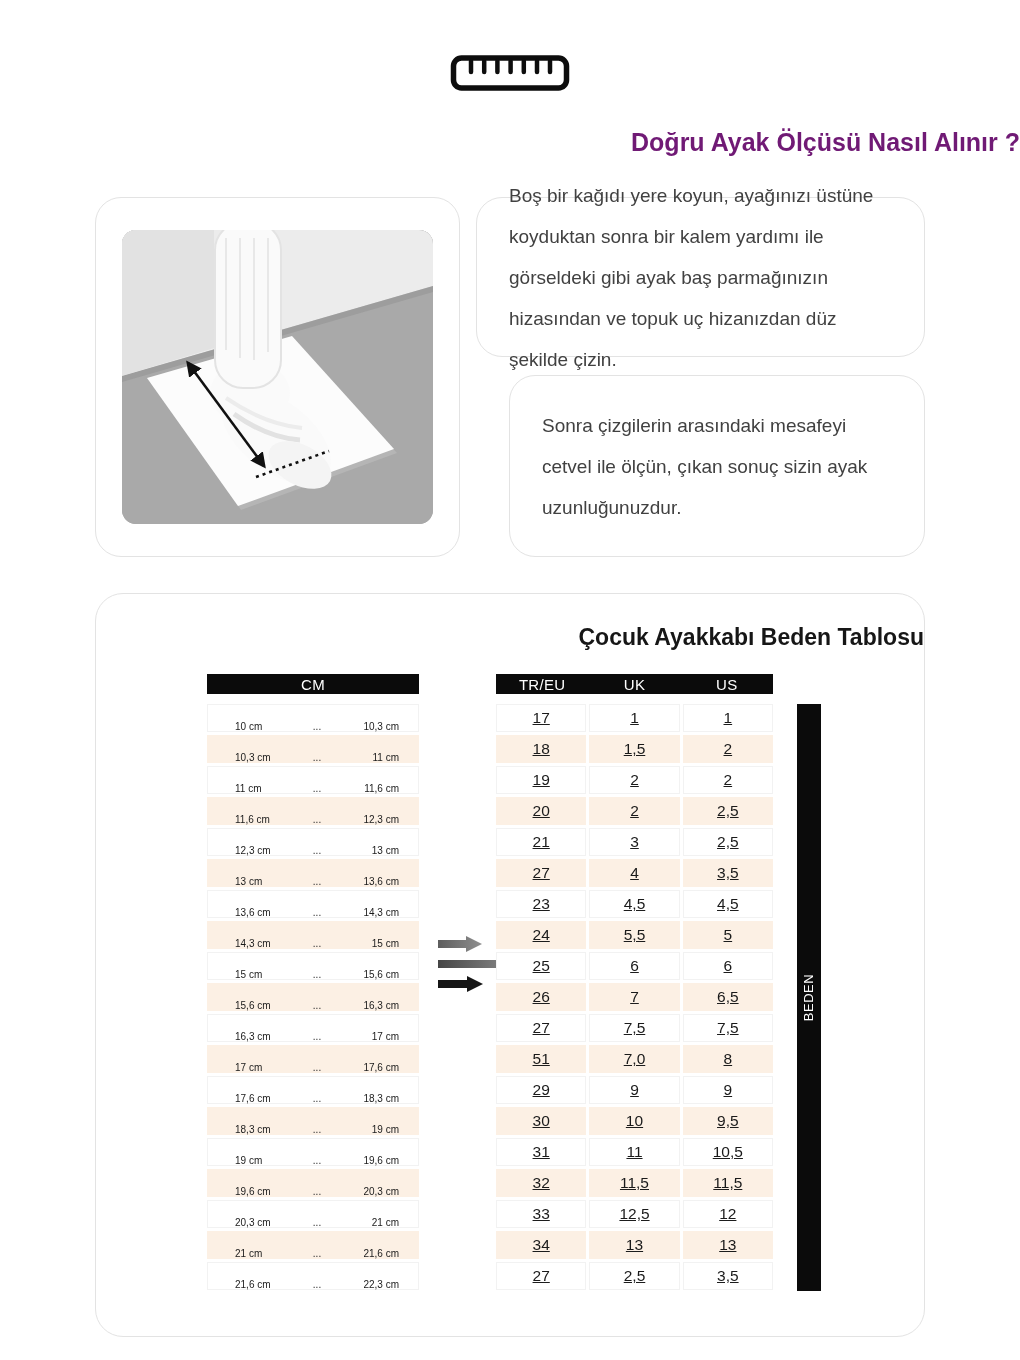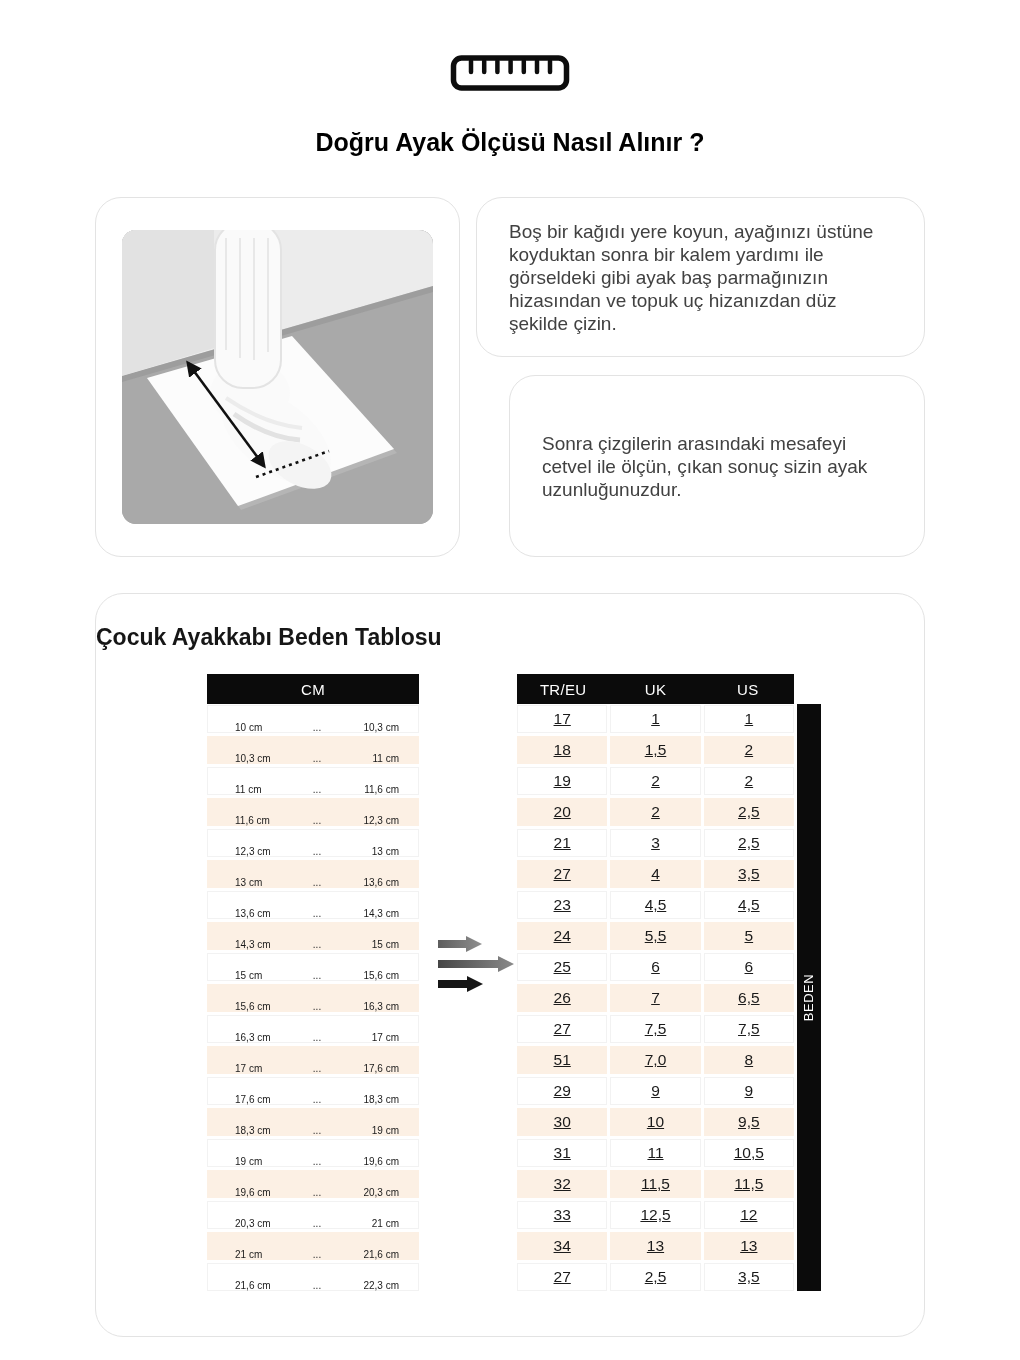--- a/index.html
+++ b/index.html
@@ -4,63 +4,63 @@
 <style>
   * { margin:0; padding:0; box-sizing:border-box; }
   html,body { background:#ffffff; }
   body {
     width:1020px; height:1360px; position:relative;
     font-family:"Liberation Sans", sans-serif; color:#1c1c1c;
     overflow:hidden;
   }
   
   .icon-wrap { display:flex; justify-content:center; padding-top:54px; }
-  h1 { text-align:center; margin-top:36px; font-size:25px; font-weight:700; color:#000000; }
+  h1 { text-align:right; margin-top:36px; font-size:25px; font-weight:700; color:#701a75; }
 
   
   .guide { margin:40px 95px 0; display:flex; gap:16px; }
   .photo-card {
     width:365px; height:360px; flex:none;
     border:1px solid #e3e3e3; border-radius:26px; background:#fff;
     display:flex; align-items:center; justify-content:center;
   }
   .photo {
     width:311px; height:294px; border-radius:14px; overflow:hidden; background:#a9a9a9;
   }
   .photo svg { display:block; width:100%; height:100%; }
   .notes-col { flex:1; display:flex; flex-direction:column; gap:18px; }
   .note-card {
     border:1px solid #e3e3e3; border-radius:26px; background:#fff;
     padding:24px 32px; display:flex; align-items:center;
-    font-size:19px; line-height:23px; color:#414141;
+    font-size:19px; line-height:41px; color:#414141;
   }
   .note-card.first { height:160px; }
   .note-card.second { height:182px;margin-left:33px; }
 
   
   .chart-card {
     margin:36px 95px 0; height:744px; position:relative;
     border:1px solid #e3e3e3; border-radius:28px; background:#fff;
   }
   .chart-card h2 {
     position:absolute; top:30px; left:0; width:100%;
-    text-align:left; font-size:23px; font-weight:700; color:#161616;
+    text-align:right; font-size:23px; font-weight:700; color:#161616;
   }
   .cm-table   { position:absolute; left:111px; top:80px;  width:212px; }
-  .sz-table   { position:absolute; left:421px; top:80px;  width:277px; }
+  .sz-table   { position:absolute; left:400px; top:80px;  width:277px; }
   .beden-bar  { position:absolute; left:701px; top:110px; width:24px; height:587px;
                 background:#0b0b0b; display:flex; align-items:center; justify-content:center; }
   .beden-bar span {
     color:#fff; font-size:13px; letter-spacing:0.5px; white-space:nowrap;
     transform:rotate(-90deg);
   }
   .arrows-icon { position:absolute; left:342px; top:334px; width:76px; height:68px; }
 
   .tbl-head {
-    height:30px; background:#0b0b0b; color:#ffffff; margin-bottom:1px;
+    height:20px; background:#0b0b0b; color:#ffffff; margin-bottom:10px;
     display:flex; align-items:center; justify-content:center;
     font-size:15px; letter-spacing:0.3px;
   }
   .sz-head-cell { flex:1; text-align:center; }
   .cm-row {
     height:28px; margin-bottom:3px; display:flex; align-items:flex-end;
     padding:0 20px 0 28px; font-size:10px; color:#1a1a1a; background:#fff;
     box-shadow:inset 0 0 0 1px #f2f2f2;
   }
   .cm-row .from { flex:1; text-align:left; }

